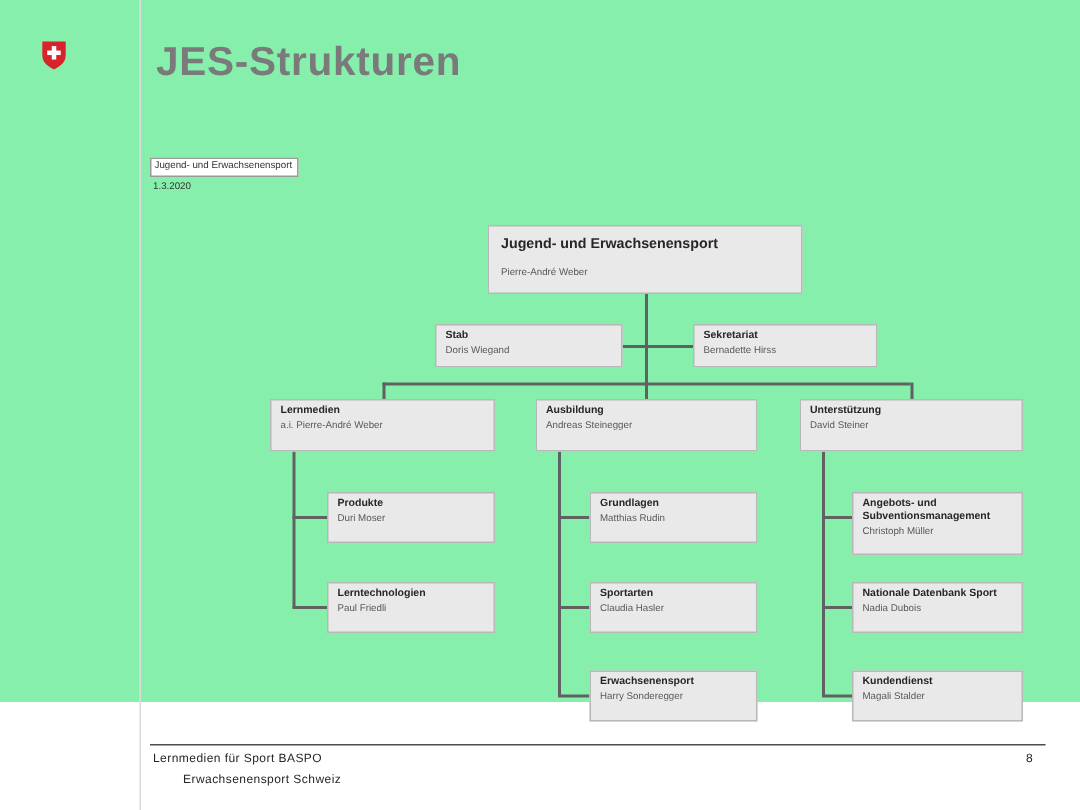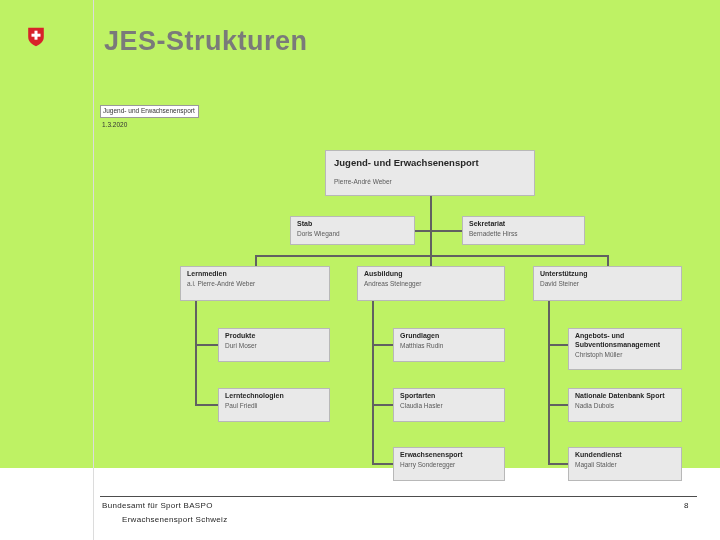--- a/index.html
+++ b/index.html
@@ -1,21 +1,21 @@
 <!DOCTYPE html>
 <html><head>
 <meta charset="utf-8">
 <style>
   html,body{margin:0;padding:0;}
   body{
     width:720px;height:540px;background:#ffffff;overflow:hidden;
     font-family:"Liberation Sans", sans-serif;
     -webkit-font-smoothing:antialiased;
   }
-  .slide{position:relative;width:720px;height:468px;background:#bef264;}
+  .slide{position:relative;width:720px;height:468px;background:#86efac;}
 
   .v-divider{position:absolute;left:93px;top:0;width:1px;height:540px;background:#dcdcdc;}
 
   .logo{position:absolute;left:27px;top:27px;width:18px;height:20px;}
 
   .slide-title{
     position:absolute;left:104px;top:26px;
     font-size:27px;font-weight:bold;color:#7a7a7a;letter-spacing:0.5px;
   }
 
@@ -151,17 +151,17 @@
     <div class="box-title">Erwachsenensport</div>
     <div class="box-person">Harry Sonderegger</div>
   </div>
 
   <div class="org-box" style="left:568px;top:447px;width:114px;height:34px;">
     <div class="box-title">Kundendienst</div>
     <div class="box-person">Magali Stalder</div>
   </div>
 
   <div class="footer-rule"></div>
-  <div class="footer-l1">Bundesamt für Sport BASPO</div>
+  <div class="footer-l1">Lernmedien für Sport BASPO</div>
   <div class="footer-l2">Erwachsenensport Schweiz</div>
   <div class="page-num">8</div>
 
 </div>
 
 </body></html>

